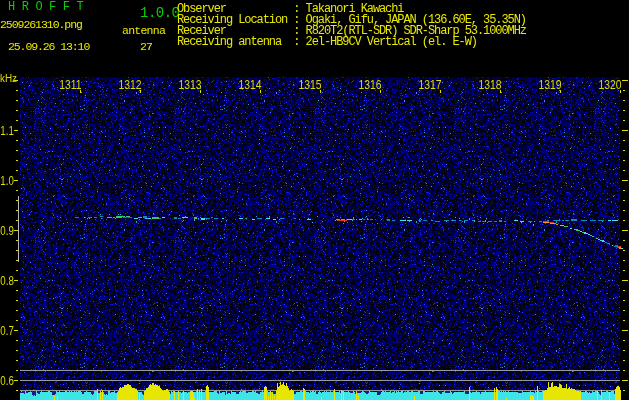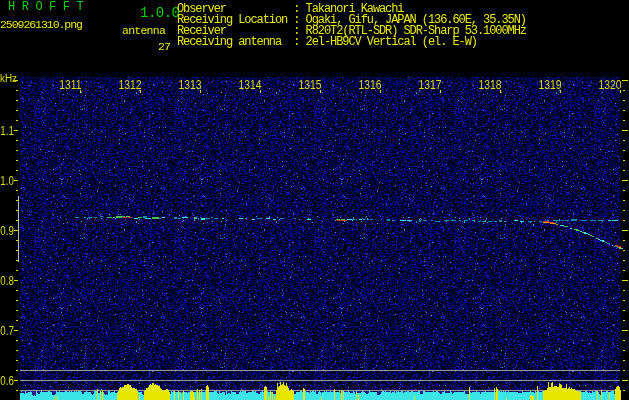--- a/index.html
+++ b/index.html
@@ -59,17 +59,18 @@
       <text transform="translate(381.5 88.5) scale(0.83 1)" x="0" y="0" text-anchor="end" class="tml">1316</text>
       <text transform="translate(441.5 88.5) scale(0.83 1)" x="0" y="0" text-anchor="end" class="tml">1317</text>
       <text transform="translate(501.5 88.5) scale(0.83 1)" x="0" y="0" text-anchor="end" class="tml">1318</text>
       <text transform="translate(561.5 88.5) scale(0.83 1)" x="0" y="0" text-anchor="end" class="tml">1319</text>
       <text transform="translate(621.5 88.5) scale(0.83 1)" x="0" y="0" text-anchor="end" class="tml">1320</text>
 </svg>
 <div class="hdr" style="left:8px;top:0px;color:#00d400;font-size:12px;letter-spacing:-0.35px">H R O F F T</div>
 <div class="hdr" style="left:140px;top:5px;color:#00d400;font-size:14px;letter-spacing:-0.5px">1.0.0</div>
 <div class="hdr" style="left:0;top:18px;font-size:11.5px;letter-spacing:-1.05px">2509261310.png</div>
 <div class="hdr" style="left:122px;top:24px;font-size:11.5px;letter-spacing:-0.75px">antenna</div>
-<div class="hdr" style="left:158px;top:39.5px;font-size:11.5px;letter-spacing:-0.8px">27</div>
+<div class="hdr" style="left:8px;top:39.5px;font-size:11.5px;letter-spacing:-1.1px">25.09.26 13:10</div>
+<div class="hdr" style="left:140px;top:39.5px;font-size:11.5px;letter-spacing:-0.8px">27</div>
 <div class="hdr" style="left:177px;top:4px;font-size:12px;line-height:11px;letter-spacing:-1.08px">Observer           : Takanori Kawachi
 Receiving Location : Ogaki, Gifu, JAPAN (136.60E, 35.35N)
 Receiver           : R820T2(RTL-SDR) SDR-Sharp 53.1000MHz
 Receiving antenna  : 2el-HB9CV Vertical (el. E-W)</div>
 </div>
 </body></html>

